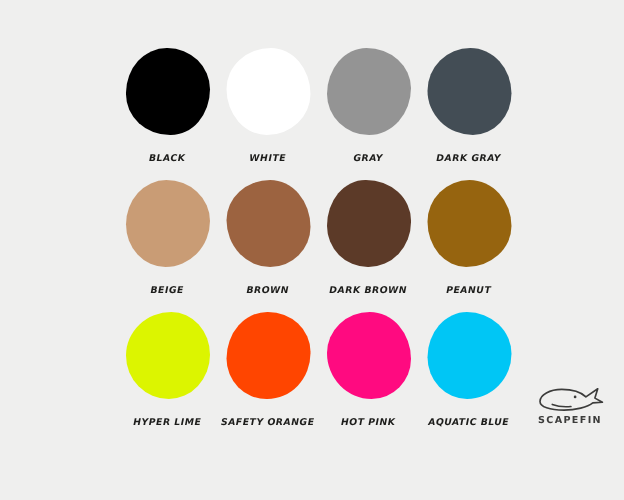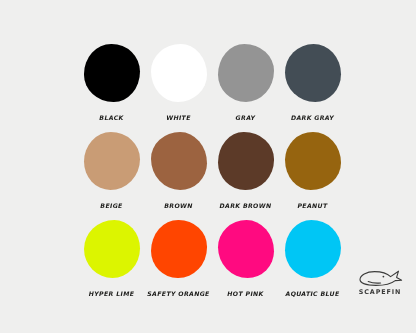--- a/index.html
+++ b/index.html
@@ -11,21 +11,21 @@
     height: 333px;
     overflow: hidden;
     background: #efefee;
     font-family: "Liberation Sans", sans-serif;
     position: relative;
   }
 
   #palette-sheet {
     position: absolute;
     left: 0;
-    top: 12px;
+    top: 0;
     width: 416px;
     height: 290px;
     background: #efefee;
   }
 
   #swatch-grid {
     position: absolute;
     left: 78px;
     top: 32px;
     width: 268px;

